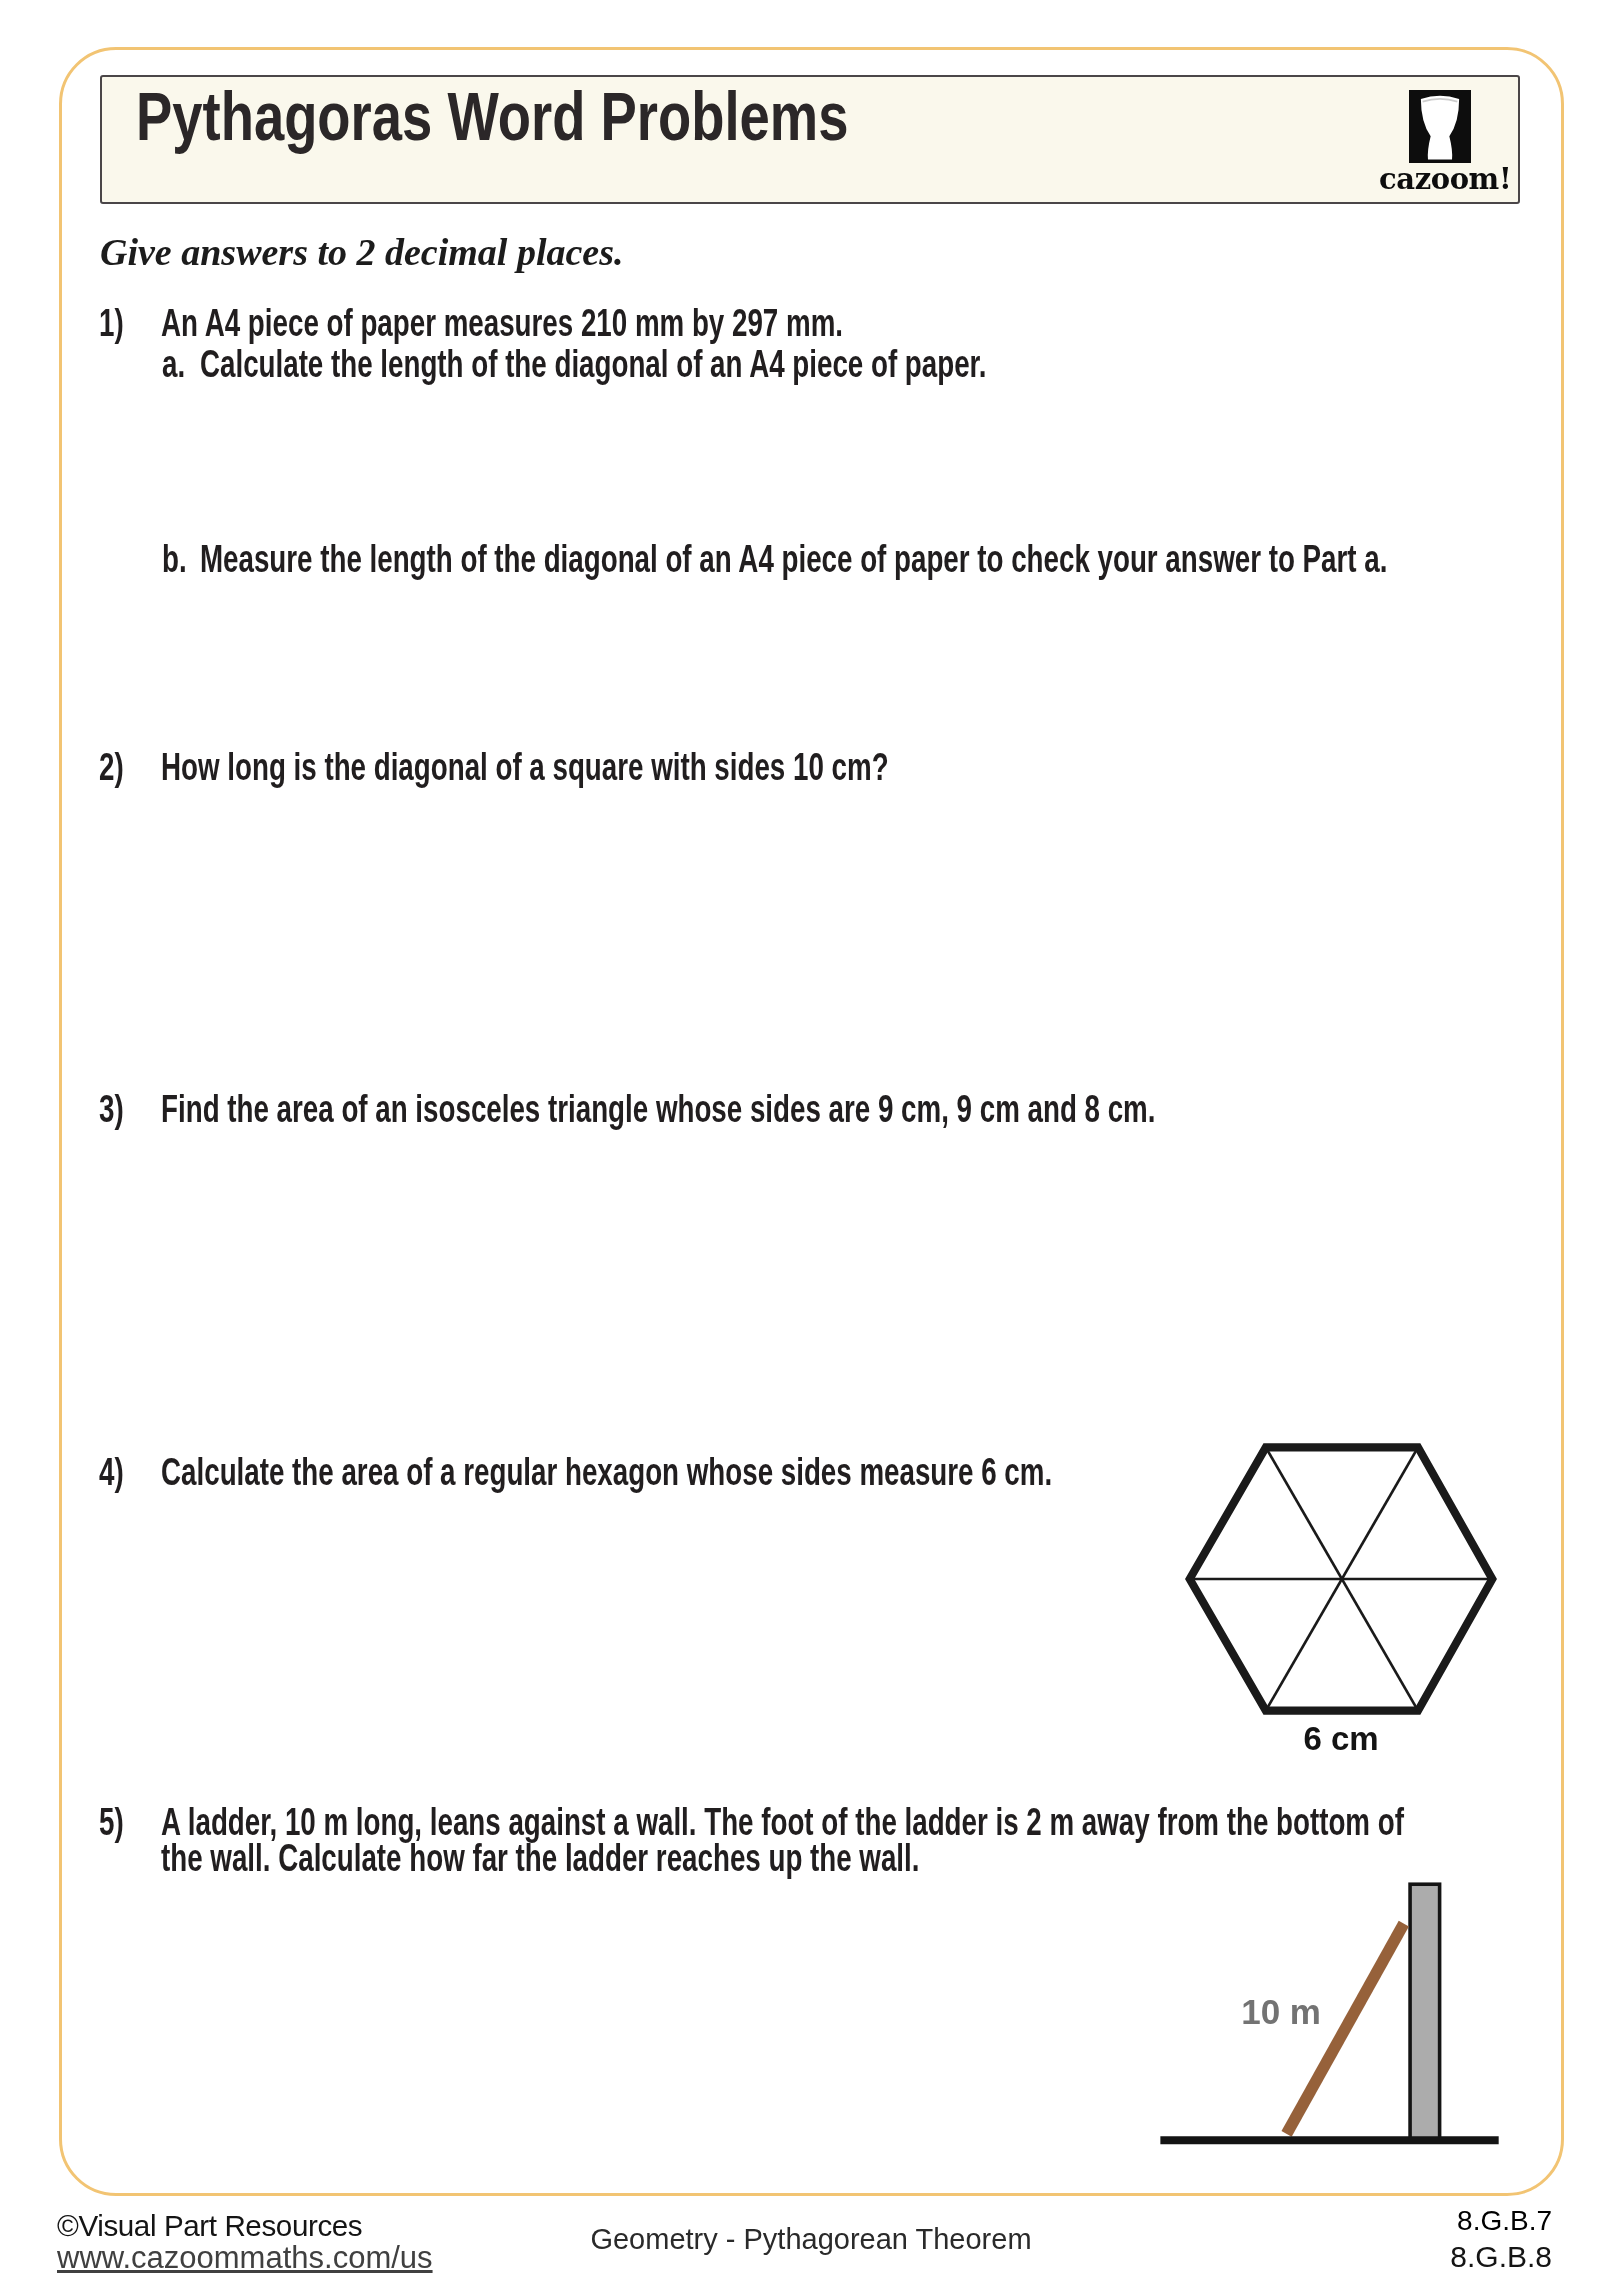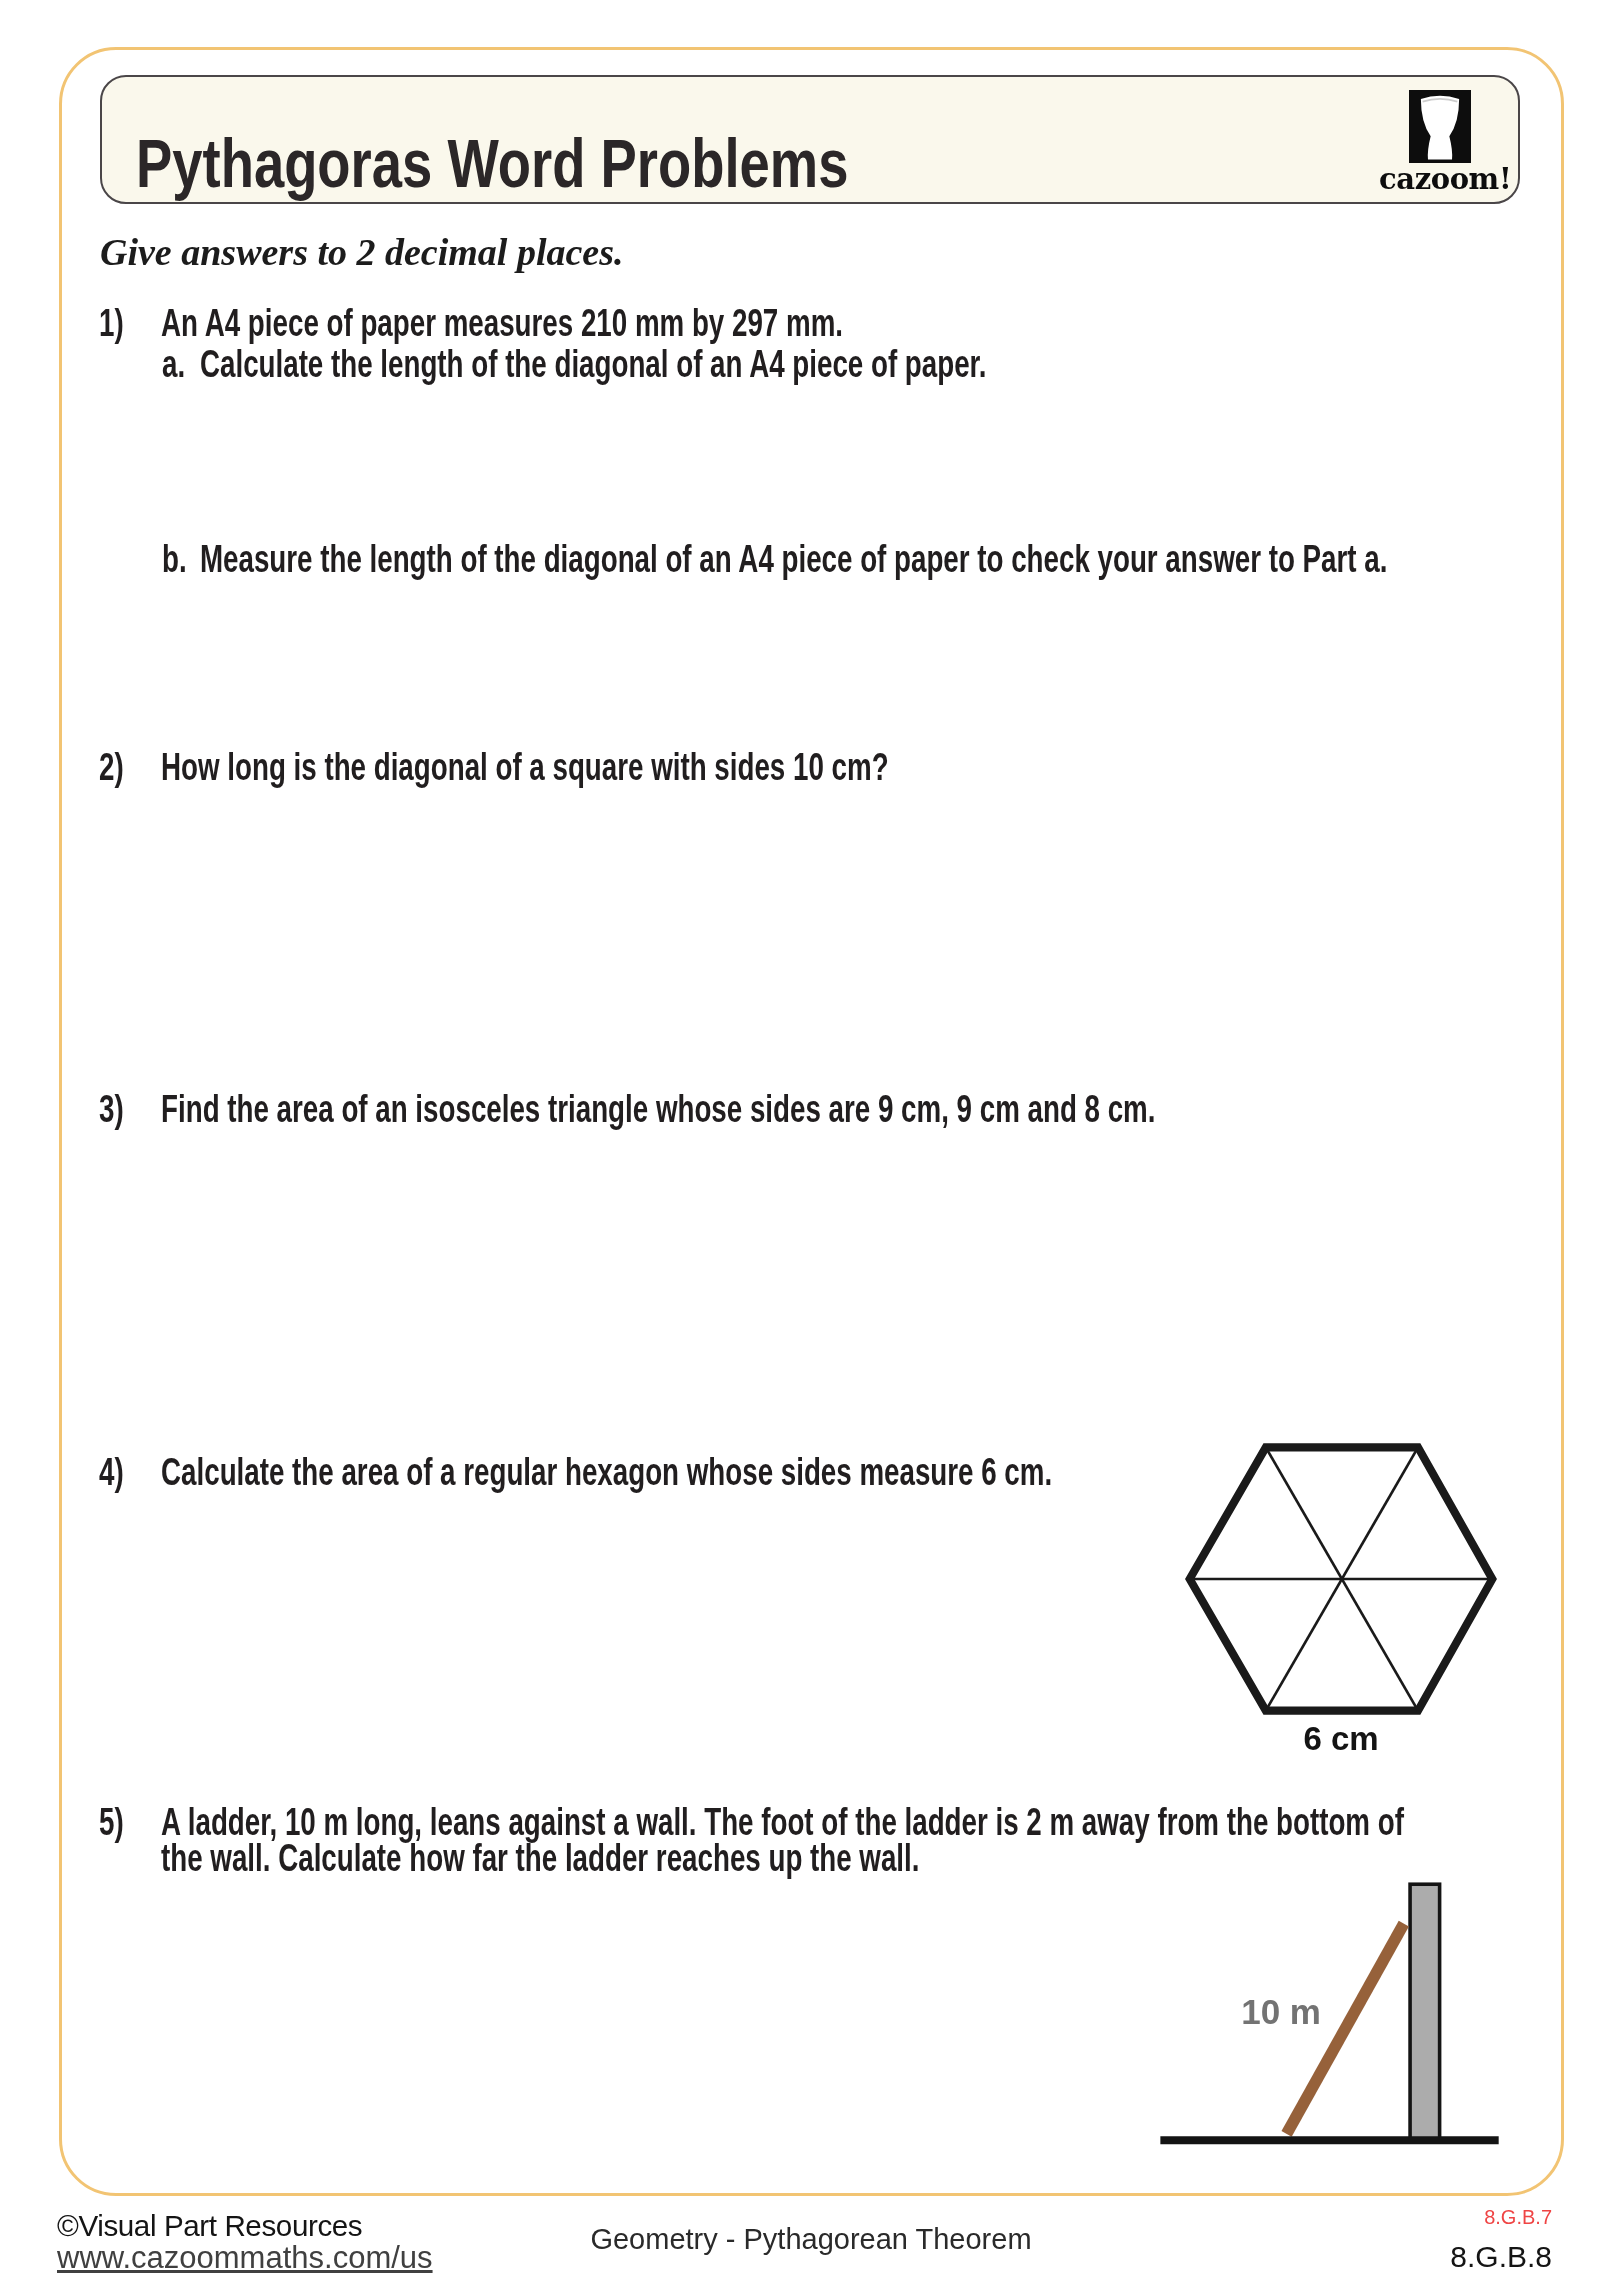--- a/index.html
+++ b/index.html
@@ -9,22 +9,22 @@
     font-family:"Liberation Sans", sans-serif; color:#211E1F;
   }
   
   .page-border {
     position:absolute; left:59px; top:47px; width:1505px; height:2149px;
     border:3.6px solid #F2C473; border-radius:57px; background:transparent;
   }
   
   .header-box {
     position:absolute; left:100px; top:75px; width:1420px; height:129px;
-    background:#FAF8EC; border:2.7px solid #4A4648; border-radius:26px;
-    display:flex; align-items:flex-end;
+    background:#FAF8EC; border:2.7px solid #4A4648; border-radius:3px;
+    display:flex; align-items:flex-start;
   }
   .page-title {
     margin-left:34px; font-size:68px; font-weight:bold; color:#2B2728;
     white-space:nowrap; transform:scaleX(0.80); transform-origin:0 50%;
   }
   .logo { position:absolute; left:1379px; top:90px; width:121px; text-align:center; }
   .logo-square { width:62px; height:73px; background:#0D0D0D; margin:0 auto; }
   .logo-brand {
     font-family:"DejaVu Serif", serif; font-weight:bold; font-size:29px;
     letter-spacing:-0.4px; color:#0D0D0D; line-height:1; margin-top:1.8px; white-space:nowrap;text-align:center;
@@ -53,22 +53,22 @@
   .ladder-figure{ position:absolute; left:1155px; top:1877px; }
   .ladder-label { position:absolute; left:1178px; top:1994px; width:143px; text-align:right;
                   font-weight:bold; font-size:35px; line-height:1; color:#737373; }
   
   .footer-copyright { position:absolute; left:57px; top:2211px; font-size:29.6px;
                       letter-spacing:-0.4px; color:#141414; line-height:1; white-space:nowrap; }
   .footer-link { position:absolute; left:57px; top:2242px; font-size:31px; line-height:1;
                  color:#404040; text-decoration:underline; white-space:nowrap; cursor:pointer; }
   .footer-center { position:absolute; left:0; right:0; top:2225px; text-align:center;
                    font-size:29px; line-height:1; color:#2A2A2A; }
-  .footer-standard-1 { position:absolute; right:70px; top:2207px; font-size:20px;
-                       line-height:1; color:#ef4444; text-align:right; }
+  .footer-standard-1 { position:absolute; right:70px; top:2207px; font-size:28px;
+                       line-height:1; color:#000000; text-align:right; }
   .footer-standard-2 { position:absolute; right:70px; top:2242px; font-size:30px;
                        line-height:1; color:#141414; text-align:right; }
 </style>
 </head>
 <body>
 
 <div class="page-border"></div>
 
 <div class="header-box">
   <div class="page-title">Pythagoras Word Problems</div>

